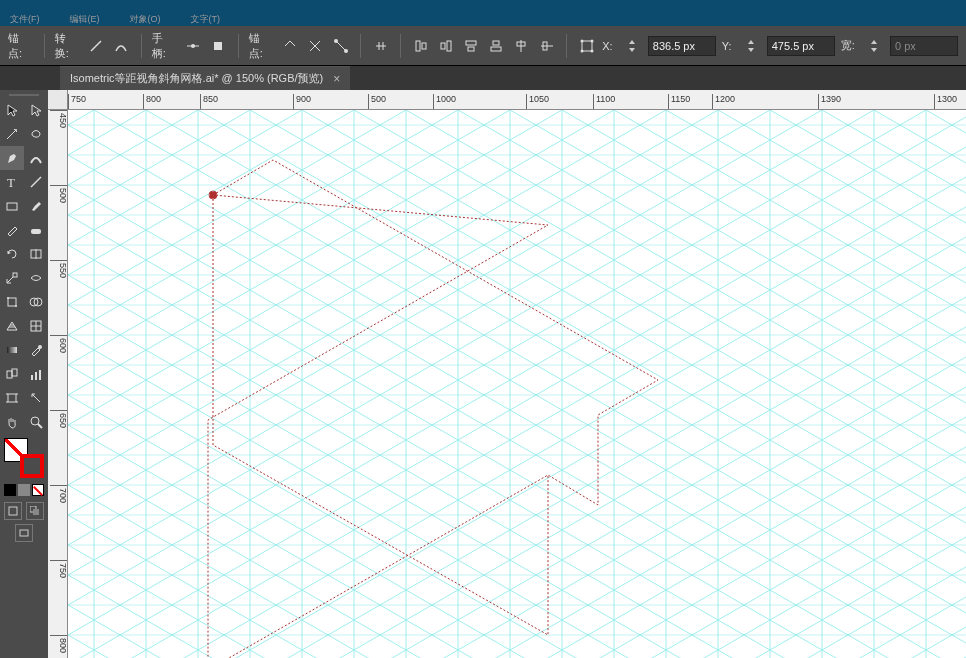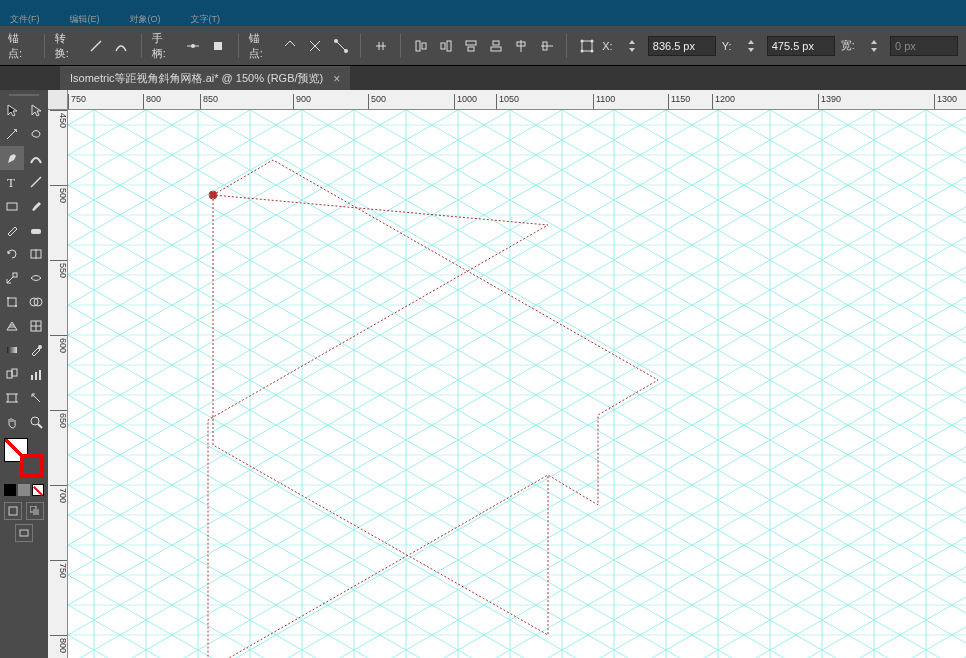--- a/index.html
+++ b/index.html
@@ -562,22 +562,22 @@
   </div>
 
   <div class="canvas-wrap">
     <div class="ruler-corner"></div>
     <div class="ruler-h">
       <div class="tick" style="left:0px">750</div>
       <div class="tick" style="left:75px">800</div>
       <div class="tick" style="left:132px">850</div>
       <div class="tick" style="left:225px">900</div>
       <div class="tick" style="left:300px">500</div>
-      <div class="tick" style="left:386px">1000</div>
-      <div class="tick" style="left:428px">1050</div>
+      <div class="tick" style="left:365px">1000</div>
+      <div class="tick" style="left:458px">1050</div>
       <div class="tick" style="left:525px">1100</div>
       <div class="tick" style="left:600px">1150</div>
       <div class="tick" style="left:644px">1200</div>
       <div class="tick" style="left:750px">1390</div>
       <div class="tick" style="left:866px">1300</div>
     </div>
     <div class="ruler-v">
       <div class="tick" style="top:0px">450</div>
       <div class="tick" style="top:75px">500</div>
       <div class="tick" style="top:150px">550</div>

